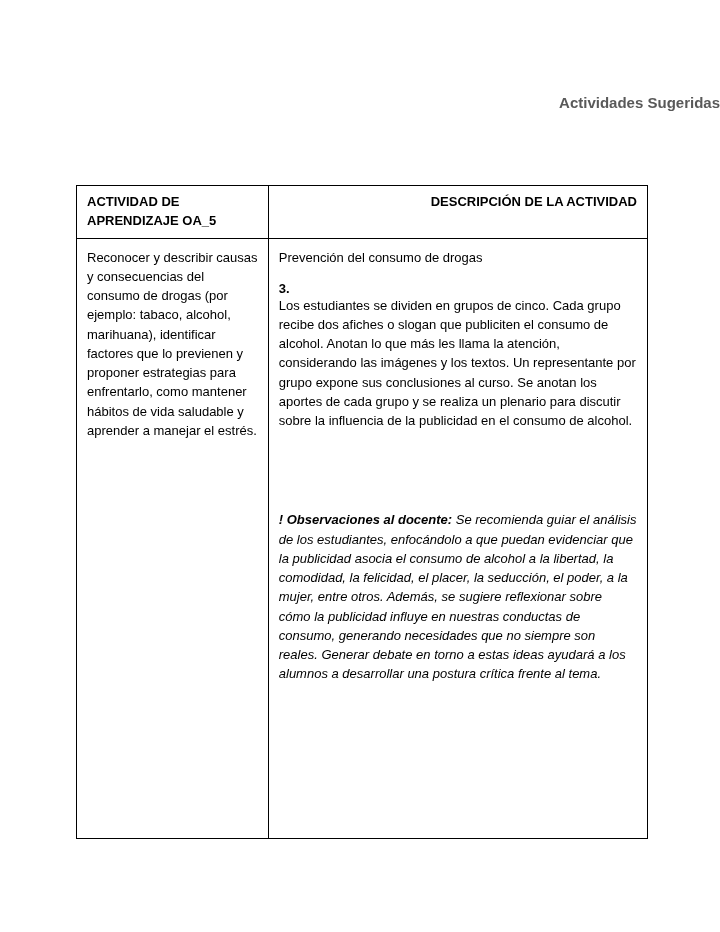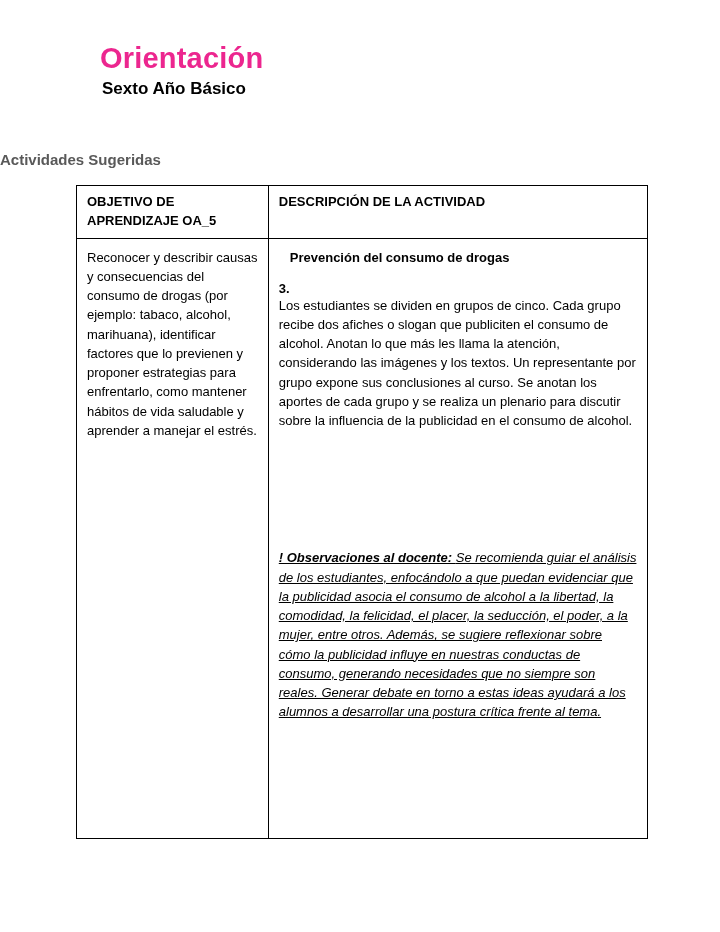--- a/index.html
+++ b/index.html
@@ -43,21 +43,21 @@
     font-size: 17px;
     font-weight: bold;
   }
   .header-right .oa {
     color: var(--accent);
     font-size: 17px;
     font-weight: bold;
     margin-top: 9px;
   }
   .page-title {
-    text-align: left;
+    text-align: right;
     color: #595959;
     font-size: 15px;
     font-weight: bold;
     margin-top: 52px;
   }
   table.activity-table {
     position: absolute;
     left: 76px;
     top: 185px;
     width: 572px;
@@ -69,65 +69,59 @@
     font-size: 13px;
     padding: 7px 10px;
   }
   td.col-objective { width: 192px; }
   td.col-description { width: 380px; }
   .th-cell {
     font-weight: bold;
     font-size: 13px;
     line-height: 1.45;
   }
-  .th-center { text-align: left; }
+  .th-center { text-align: right; }
   .body-row td { height: 600px; }
   .objective-text {
     font-weight: normal;
     line-height: 1.48;
     padding-top: 2px;
   }
   .activity-title {
-    font-weight: bold;
+    font-weight: normal;
     margin-top: 4px;
-    margin-left: 11px;
   }
   .activity-number {
     font-weight: bold;
     margin-top: 16px;
   }
   .activity-desc {
     line-height: 1.48;
   }
   .teacher-note {
-    margin-top: 118px;
+    margin-top: 80px;
     font-style: italic;
     line-height: 1.48;
-    text-decoration: underline;
   }
   .teacher-note .note-label { font-weight: bold; }
 </style>
 </head>
 <body>
 
 <div class="page">
 
   <div class="doc-header">
-    <div class="header-left">
-      <div class="subject">Orientación</div>
-      <div class="level">Sexto Año Básico</div>
-    </div>
   </div>
 
   <div class="page-title">Actividades Sugeridas</div>
 
   <table class="activity-table">
     <tbody>
         <tr class="header-row">
-      <td class="col-objective th-cell">OBJETIVO DE APRENDIZAJE OA_5</td>
+      <td class="col-objective th-cell">ACTIVIDAD DE APRENDIZAJE OA_5</td>
       <td class="col-description th-cell th-center">DESCRIPCIÓN DE LA ACTIVIDAD</td>
     </tr>
     <tr class="body-row">
       <td class="col-objective">
         <div class="objective-text">Reconocer y describir causas y consecuencias del consumo de drogas (por ejemplo: tabaco, alcohol, marihuana), identificar factores que lo previenen y proponer estrategias para enfrentarlo, como mantener hábitos de vida saludable y aprender a manejar el estrés.</div>
       </td>
       <td class="col-description">
         <div class="activity-title">Prevención del consumo de drogas</div>
         <div class="activity-number">3.</div>
         <div class="activity-desc">Los estudiantes se dividen en grupos de cinco. Cada grupo recibe dos afiches o slogan que publiciten el consumo de alcohol. Anotan lo que más les llama la atención, considerando las imágenes y los textos. Un representante por grupo expone sus conclusiones al curso. Se anotan los aportes de cada grupo y se realiza un plenario para discutir sobre la influencia de la publicidad en el consumo de alcohol.</div>

